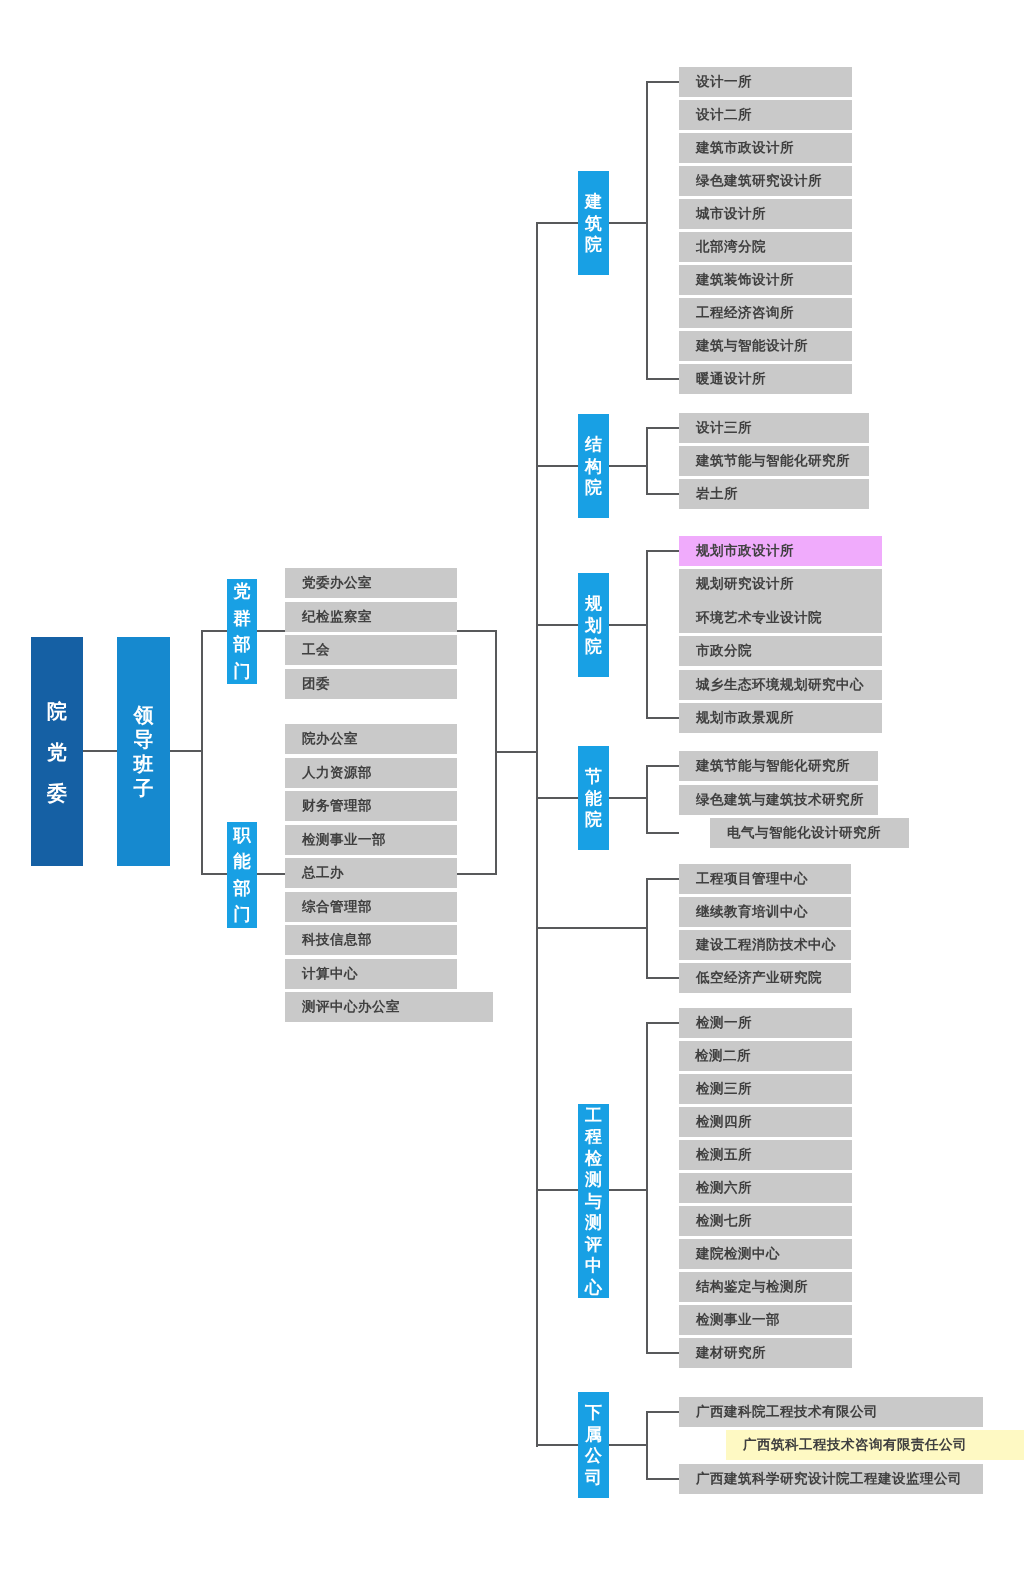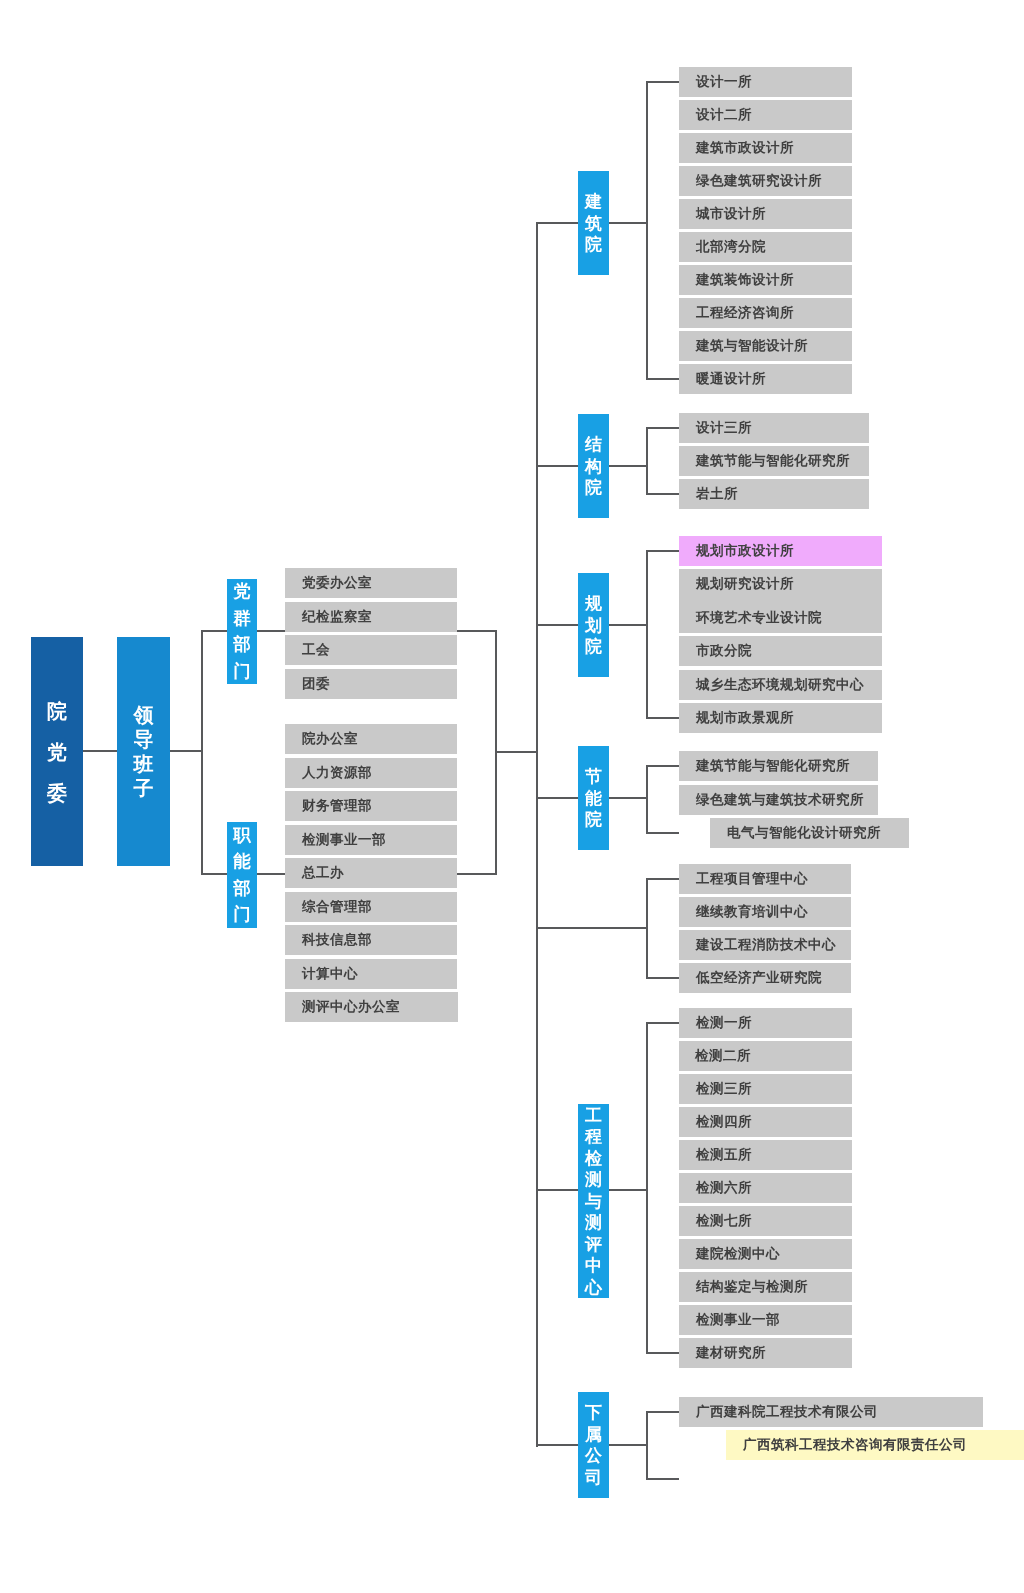--- a/index.html
+++ b/index.html
@@ -63,21 +63,21 @@
       <span>门</span>
     </div>
     <div class="leaf" style="left: 285px; top: 724px; width: 172px; height: 30px; background: rgb(201, 201, 201); color: rgb(64, 64, 64); line-height: 30px;">院办公室</div>
     <div class="leaf" style="left: 285px; top: 758px; width: 172px; height: 30px; background: rgb(201, 201, 201); color: rgb(64, 64, 64); line-height: 30px;">人力资源部</div>
     <div class="leaf" style="left: 285px; top: 791px; width: 172px; height: 30px; background: rgb(201, 201, 201); color: rgb(64, 64, 64); line-height: 30px;">财务管理部</div>
     <div class="leaf" style="left: 285px; top: 825px; width: 172px; height: 30px; background: rgb(201, 201, 201); color: rgb(64, 64, 64); line-height: 30px;">检测事业一部</div>
     <div class="leaf" style="left: 285px; top: 858px; width: 172px; height: 30px; background: rgb(201, 201, 201); color: rgb(64, 64, 64); line-height: 30px;">总工办</div>
     <div class="leaf" style="left: 285px; top: 892px; width: 172px; height: 30px; background: rgb(201, 201, 201); color: rgb(64, 64, 64); line-height: 30px;">综合管理部</div>
     <div class="leaf" style="left: 285px; top: 925px; width: 172px; height: 30px; background: rgb(201, 201, 201); color: rgb(64, 64, 64); line-height: 30px;">科技信息部</div>
     <div class="leaf" style="left: 285px; top: 959px; width: 172px; height: 30px; background: rgb(201, 201, 201); color: rgb(64, 64, 64); line-height: 30px;">计算中心</div>
-    <div class="leaf" style="left: 285px; top: 992px; width: 173px; height: 30px; background: rgb(201, 201, 201); color: rgb(64, 64, 64); line-height: 30px;">测评中心办公室</div>
+    <div class="leaf" style="left: 285px; top: 992px; width: 208px; height: 30px; background: rgb(201, 201, 201); color: rgb(64, 64, 64); line-height: 30px;">测评中心办公室</div>
     <div class="line" style="left: 646px; top: 81px; width: 2px; height: 299px; background: rgb(88, 89, 91);"></div>
     <div class="line" style="left: 647px; top: 81px; width: 32px; height: 2px; background: rgb(88, 89, 91);"></div>
     <div class="line" style="left: 647px; top: 378px; width: 32px; height: 2px; background: rgb(88, 89, 91);"></div>
     <div class="line" style="left: 537px; top: 222px; width: 41px; height: 2px; background: rgb(88, 89, 91);"></div>
     <div class="line" style="left: 609px; top: 222px; width: 38px; height: 2px; background: rgb(88, 89, 91);"></div>
     <div class="vbox" style="left: 578px; top: 171px; width: 31px; height: 104px; background: rgb(24, 160, 228); font-size: 17px; gap: 4.5px;">
       <span>建</span>
       <span>筑</span>
       <span>院</span>
     </div>
@@ -174,13 +174,14 @@
     <div class="line" style="left: 537px; top: 1444px; width: 41px; height: 2px; background: rgb(88, 89, 91);"></div>
     <div class="line" style="left: 609px; top: 1444px; width: 38px; height: 2px; background: rgb(88, 89, 91);"></div>
     <div class="vbox" style="left: 578px; top: 1392px; width: 31px; height: 106px; background: rgb(24, 160, 228); font-size: 17px; gap: 4.5px;">
       <span>下</span>
       <span>属</span>
       <span>公</span>
       <span>司</span>
     </div>
     <div class="leaf" style="left: 679px; top: 1397px; width: 304px; height: 30px; background: rgb(201, 201, 201); color: rgb(64, 64, 64); line-height: 30px;">广西建科院工程技术有限公司</div>
     <div class="leaf" style="left: 679px; top: 1430px; width: 304px; height: 30px; background: #fef9c3; color: rgb(64, 64, 64); line-height: 30px; margin-left: 47px;">广西筑科工程技术咨询有限责任公司</div>
+    <div class="leaf" style="left: 679px; top: 1464px; width: 304px; height: 30px; background: rgb(201, 201, 201); color: rgb(64, 64, 64); line-height: 30px;">广西建筑科学研究设计院工程建设监理公司</div>
   </div>
 
 </body></html>

